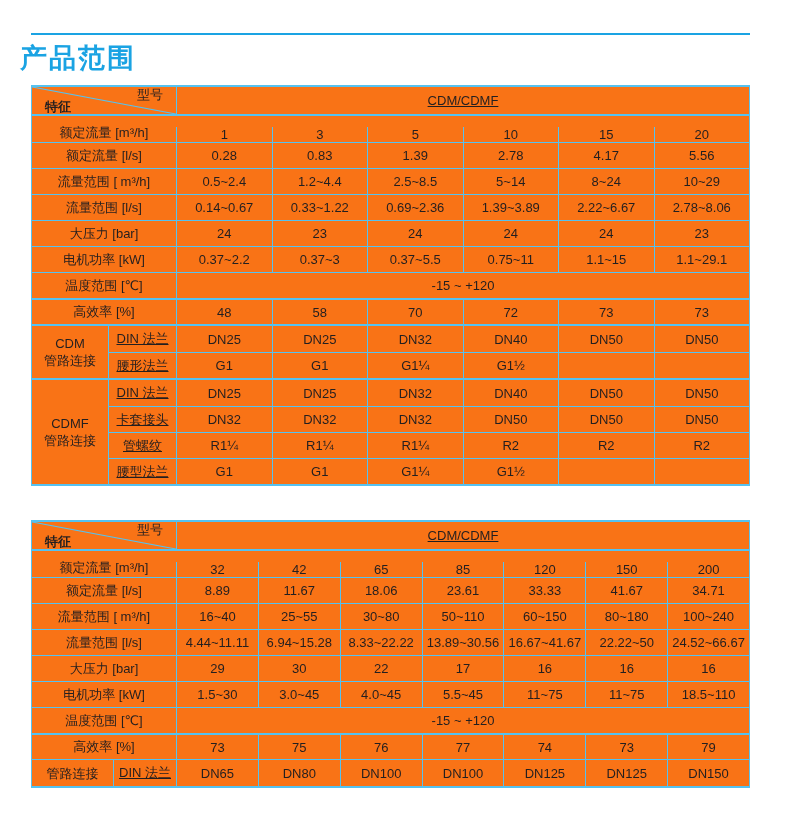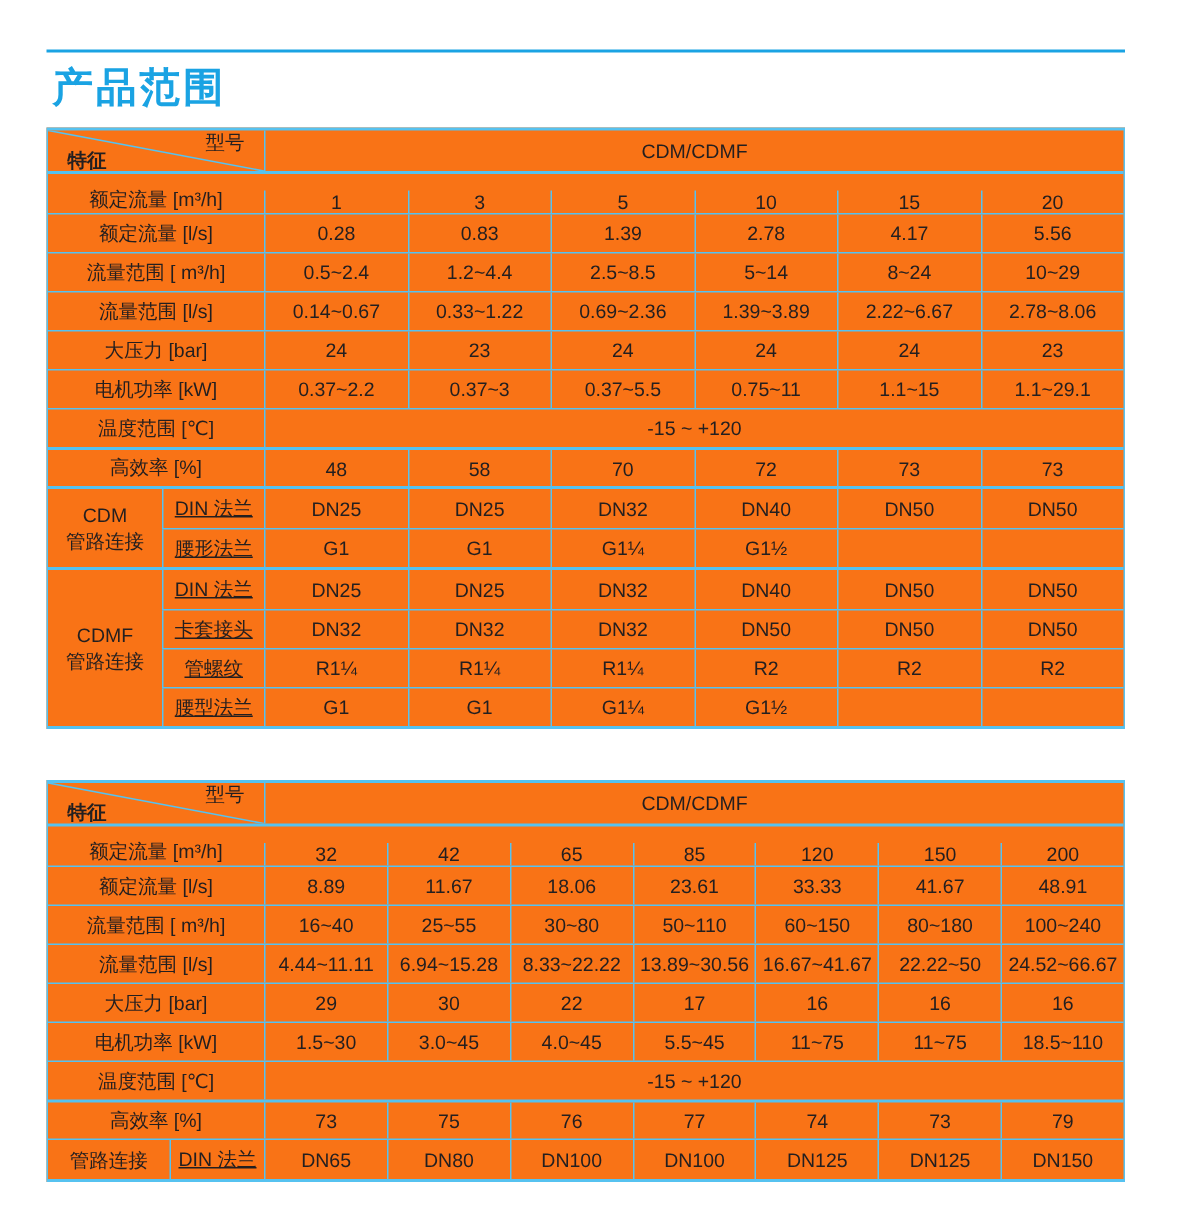--- a/index.html
+++ b/index.html
@@ -5,40 +5,40 @@
   * { margin:0; padding:0; box-sizing:border-box; }
   html,body { background:#fff; }
   body {
     width:800px; height:817px; overflow:hidden;
     font-family:"Liberation Sans","DejaVu Sans",sans-serif;
     color:var(--text,#231f20);
   }
   .page { position:relative; width:800px; height:817px; background:#fff; }
   .title-rule { position:absolute; left:31px; top:33px; width:719px; height:2px; background:var(--accent,#1aa3e3); }
   .page-title {
-    position:absolute; left:35px; top:42px;
+    position:absolute; left:20px; top:42px;
     font-size:27px; line-height:32px; font-weight:600; letter-spacing:2px;
     color:var(--accent,#1aa3e3);
     font-family:Liberation Serif, serif;
   }
   .spec-table {
     position:absolute; left:31px; width:719px; background:#f97316;
     border:1px solid var(--tborder,#56c2f0);
     border-top-width:2px; border-bottom-width:2px;
   }
   #t1 { top:85px; }
   #t2 { top:520px; }
   .thead { display:flex; height:29px; border-bottom:2px solid var(--tborder,#56c2f0); }
   .corner { width:144px; flex:none; position:relative; }
   .corner svg { position:absolute; left:0; top:0; width:100%; height:100%; display:block; }
   .corner line { stroke:var(--tborder,#56c2f0); stroke-width:1.2; }
   .corner .ct { position:absolute; top:0; right:13px; font-size:13px; line-height:15px; }
   .corner .cb { position:absolute; bottom:0; left:13px; font-size:13px; line-height:15px;font-weight:bold; }
   .cell { display:flex; align-items:center; justify-content:center; font-size:13px; white-space:nowrap; }
-  .mspan { flex:1; border-left:1px solid var(--tborder,#56c2f0); }
+  .mspan { flex:1; border-left:1px solid var(--tborder,#56c2f0);text-decoration:underline; }
   .tb { width:100%; }
   .trow { display:flex; min-height:26px; border-top:1px solid var(--tborder,#56c2f0); }
   .tb > .trow:first-child { border-top:0;align-items:flex-end; }
   .lbl { width:144px; flex:none; }
   .val { flex:1 1 0; min-width:0; border-left:1px solid var(--tborder,#56c2f0); overflow:hidden; }
   .sv  { flex:1 1 0; border-left:1px solid var(--tborder,#56c2f0); }
   .trow.group { height:auto; }
   .glbl { flex:none; flex-direction:column; line-height:17px; }
   .gsub { flex:1 1 0; min-width:0; display:flex; flex-direction:column; }
   .srow { display:flex; height:26px; border-top:1px solid var(--tborder,#56c2f0); }
@@ -234,21 +234,21 @@
           <div class="cell val">200</div>
         </div>
         <div class="trow">
           <div class="cell lbl">额定流量 [l/s]</div>
           <div class="cell val">8.89</div>
           <div class="cell val">11.67</div>
           <div class="cell val">18.06</div>
           <div class="cell val">23.61</div>
           <div class="cell val">33.33</div>
           <div class="cell val">41.67</div>
-          <div class="cell val">48.91</div>
+          <div class="cell val">34.71</div>
         </div>
         <div class="trow">
           <div class="cell lbl">流量范围 [ m³/h]</div>
           <div class="cell val">16~40</div>
           <div class="cell val">25~55</div>
           <div class="cell val">30~80</div>
           <div class="cell val">50~110</div>
           <div class="cell val">60~150</div>
           <div class="cell val">80~180</div>
           <div class="cell val">100~240</div>

